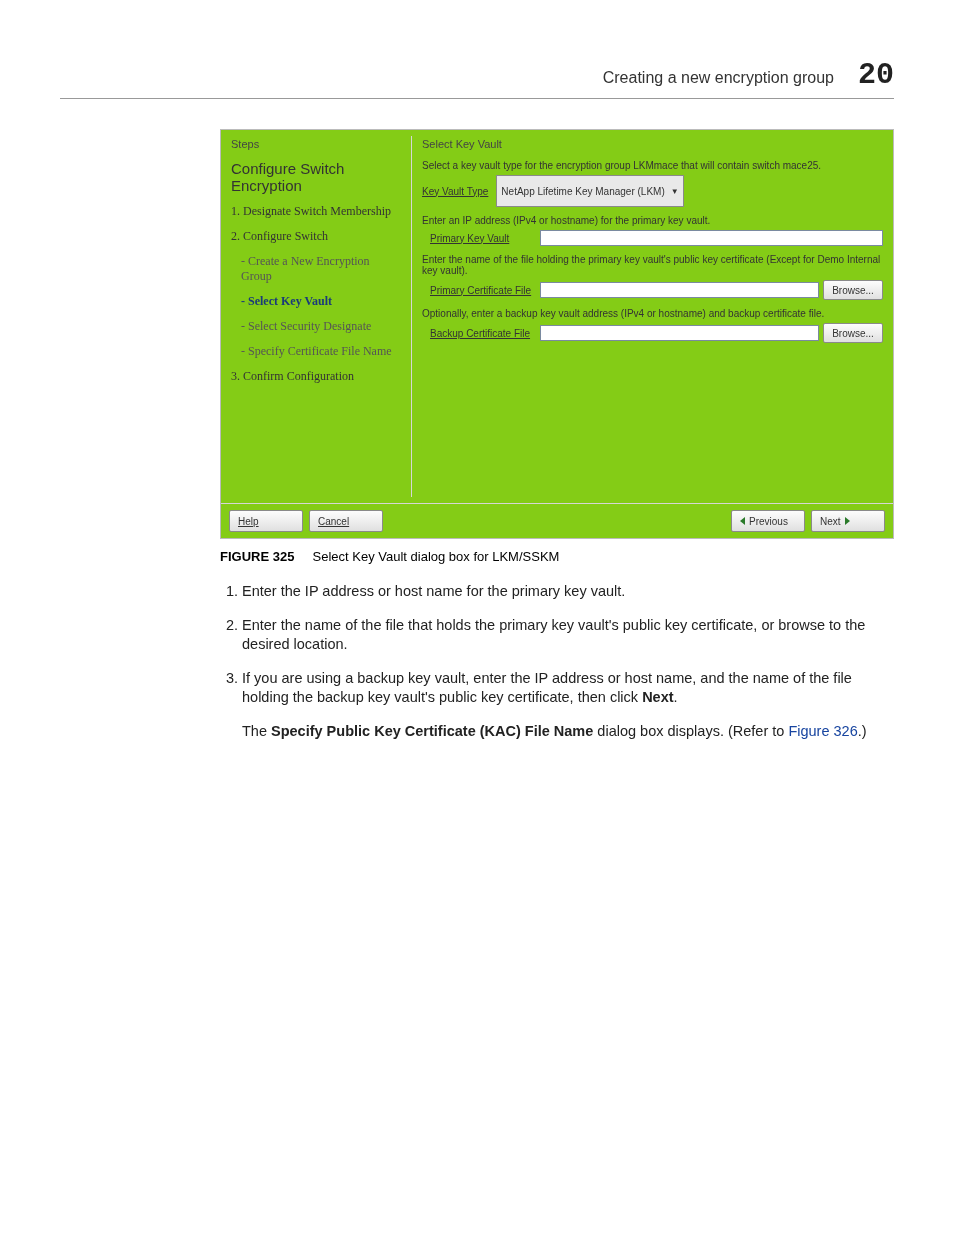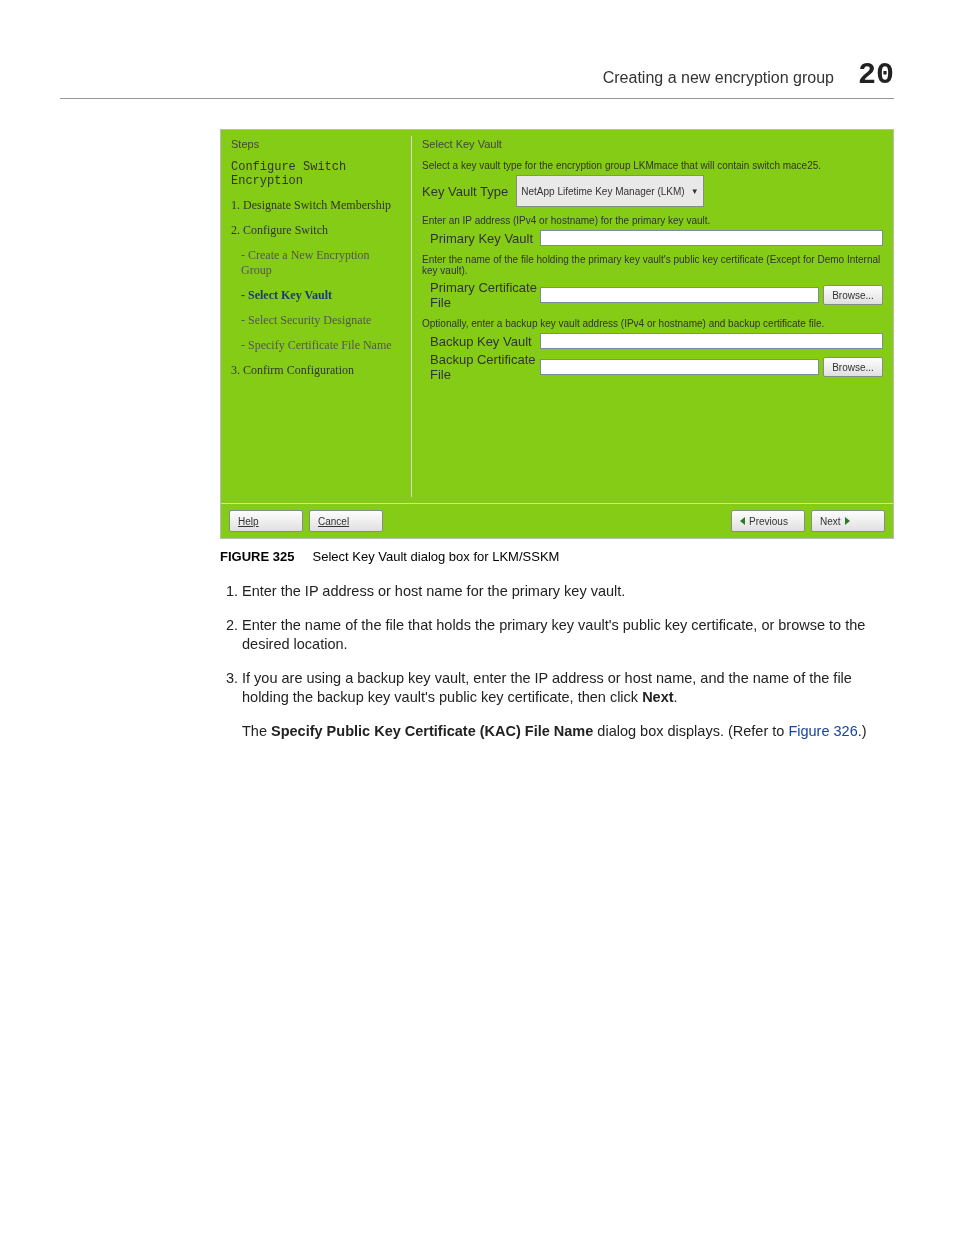--- a/index.html
+++ b/index.html
@@ -55,22 +55,22 @@
     width: 190px;
     padding: 8px 10px;
     box-sizing: border-box;
   }
   .steps-pane .pane-title {
     font-size: 11px;
     color: #444;
     margin-bottom: 10px;
   }
   .steps-pane .step-heading {
-    font-family: Liberation Mono, monospace;
-    font-size: 12px;
+    font-family: Liberation Sans, sans-serif;
+    font-size: 15px;
     color: #333;
     margin-bottom: 10px;
   }
   .steps-pane .step-item {
     font-family: "Times New Roman", serif;
     font-size: 12px;
     color: #333;
     margin-bottom: 10px;
   }
   .steps-pane .sub-step {
@@ -103,24 +103,25 @@
     font-size: 10px;
     color: #333;
     margin: 8px 0 4px 0;
   }
   .field-row {
     display: flex;
     align-items: center;
     margin: 3px 0;
   }
   .field-label {
-    font-size: 13px;
+    font-size: 10px;
     color: #333;
     width: 110px;
     margin-left: 8px;
+    text-decoration: underline;
   }
   .field-input {
     flex: 1;
     height: 16px;
     background: #fff;
     border: 1px solid #7a8aa0;
     box-sizing: border-box;
   }
   .select {
     display: inline-flex;
@@ -259,24 +260,20 @@
           </div>
 
           <div class="instr">Enter the name of the file holding the primary key vault's public key certificate (Except for Demo Internal key vault).</div>
           <div class="field-row">
             <span class="field-label">Primary Certificate File</span>
             <div class="field-input"></div>
             <div class="browse-btn">Browse...</div>
           </div>
 
           <div class="instr">Optionally, enter a backup key vault address (IPv4 or hostname) and backup certificate file.</div>
-          <div class="field-row">
-            <span class="field-label">Backup Key Vault</span>
-            <div class="field-input"></div>
-          </div>
           <div class="field-row">
             <span class="field-label">Backup Certificate File</span>
             <div class="field-input"></div>
             <div class="browse-btn">Browse...</div>
           </div>
         </div>
       </div>
 
       <div class="dialog-buttons">
         <div class="dlg-btn">

